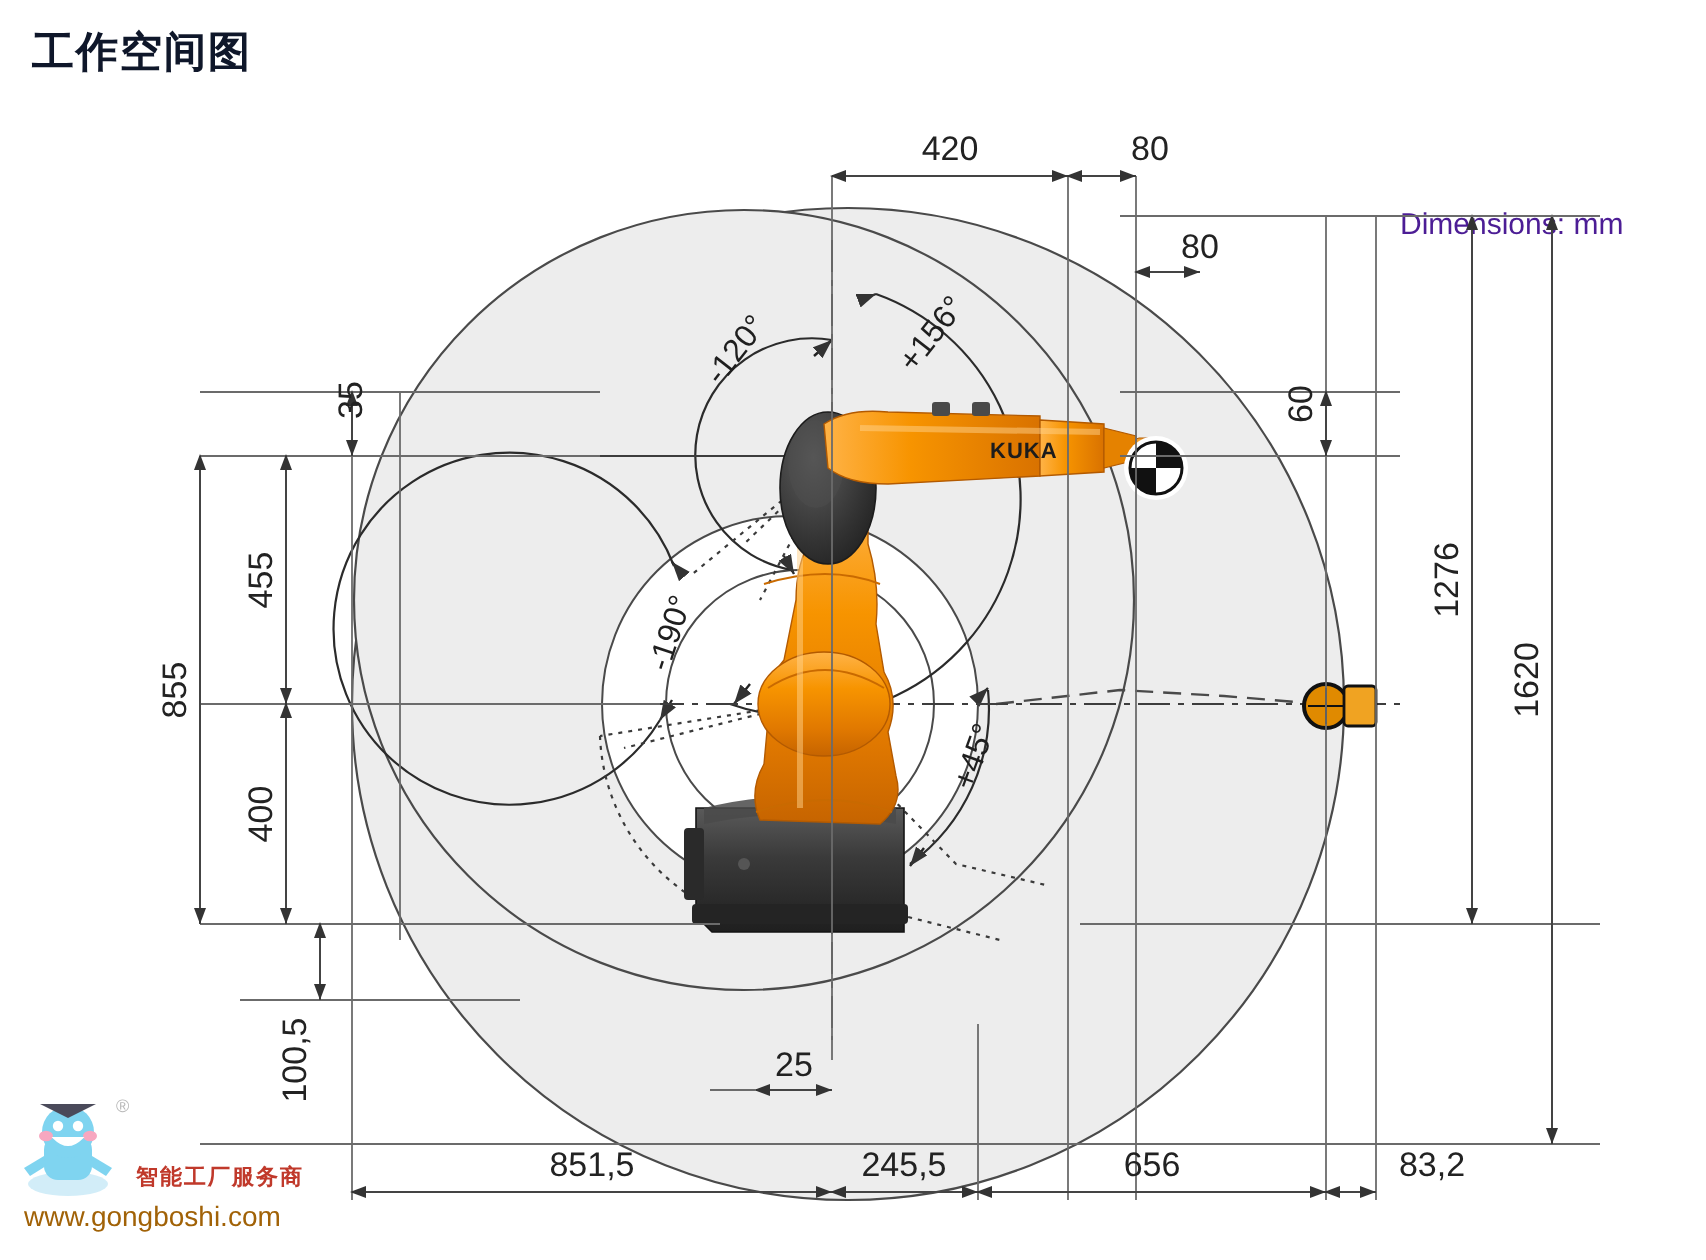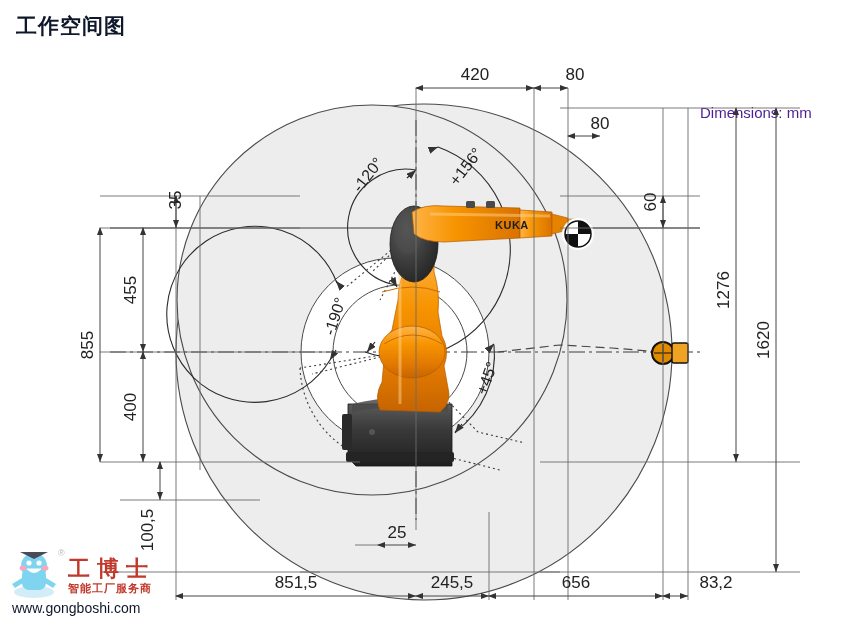--- a/index.html
+++ b/index.html
@@ -33,21 +33,21 @@
     position:absolute;left:62px;top:6px;
     font-size:22px;font-weight:bold;color:#c0392b;letter-spacing:7px;
     font-family:"Liberation Serif","DejaVu Serif",serif;
   }
   .wm-sub{
     position:absolute;left:62px;top:33px;
     font-size:11px;color:#c0392b;letter-spacing:1px;font-weight:bold;
   }
   .wm-url{
     position:absolute;left:6px;top:52px;
-    font-size:14px;color:#0f172a;
+    font-size:14px;color:#a16207;
   }
   .wm-reg{
     position:absolute;left:52px;top:0px;font-size:9px;color:#b8b8b8;
   }
 </style>
 </head>
 <body>
 
 <div id="page-title">工作空间图</div>
 <div id="dim-units">Dimensions: mm</div>
@@ -302,16 +302,15 @@
     <circle cx="33" cy="15" r="2.6" fill="#ffffff"></circle>
     <ellipse cx="17" cy="20" rx="3.5" ry="2.6" fill="#f7a7c0"></ellipse>
     <ellipse cx="39" cy="20" rx="3.5" ry="2.6" fill="#f7a7c0"></ellipse>
     <path d="M 21 21 Q 28 28 35 21 Z" fill="#ffffff" stroke="#ffffff"></path>
     <path d="M 14 4 L 42 4 L 28 11 Z" fill="#4a4a5a"></path>
     <rect x="26" y="4" width="4" height="5" fill="#4a4a5a"></rect>
     <path d="M 16 30 L 6 36 L 9 40 L 17 35 Z" fill="#7fd4f0"></path>
     <path d="M 40 30 L 50 36 L 47 40 L 39 35 Z" fill="#7fd4f0"></path>
   </svg>
   <div class="wm-reg">®</div>
-  <div class="wm-cn">工博士</div>
   <div class="wm-sub">智能工厂服务商</div>
   <div class="wm-url">www.gongboshi.com</div>
 </div>
 
 </body></html>

